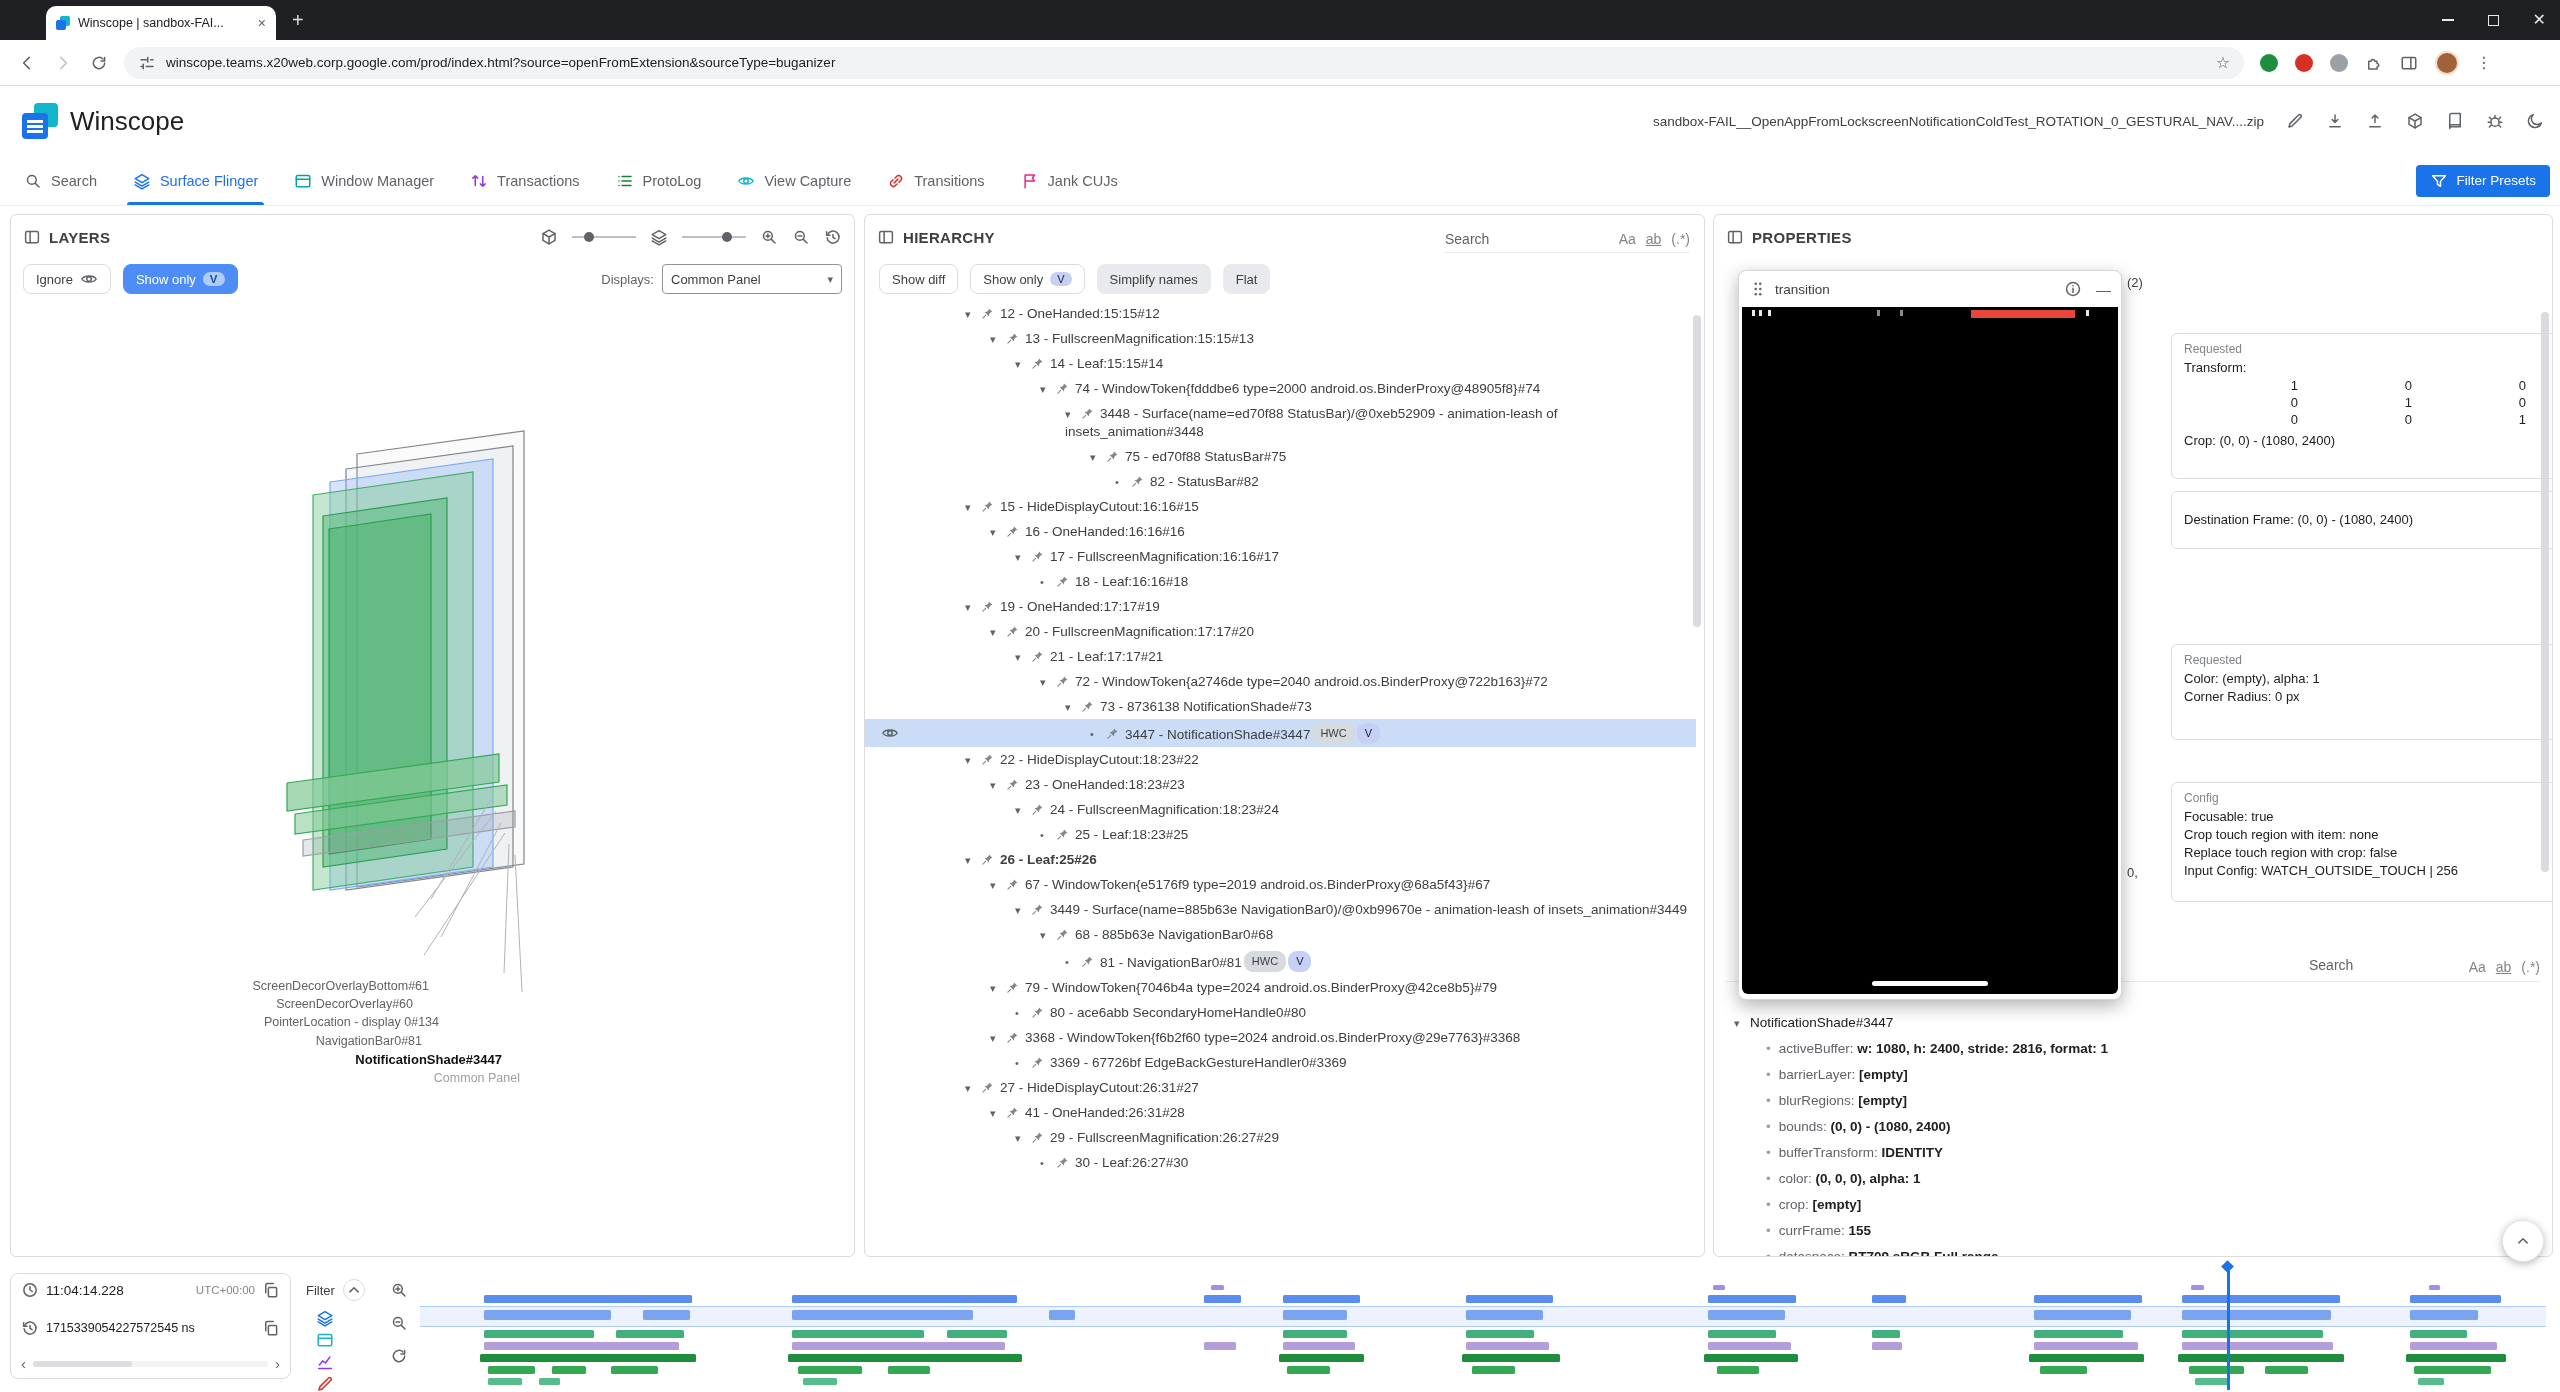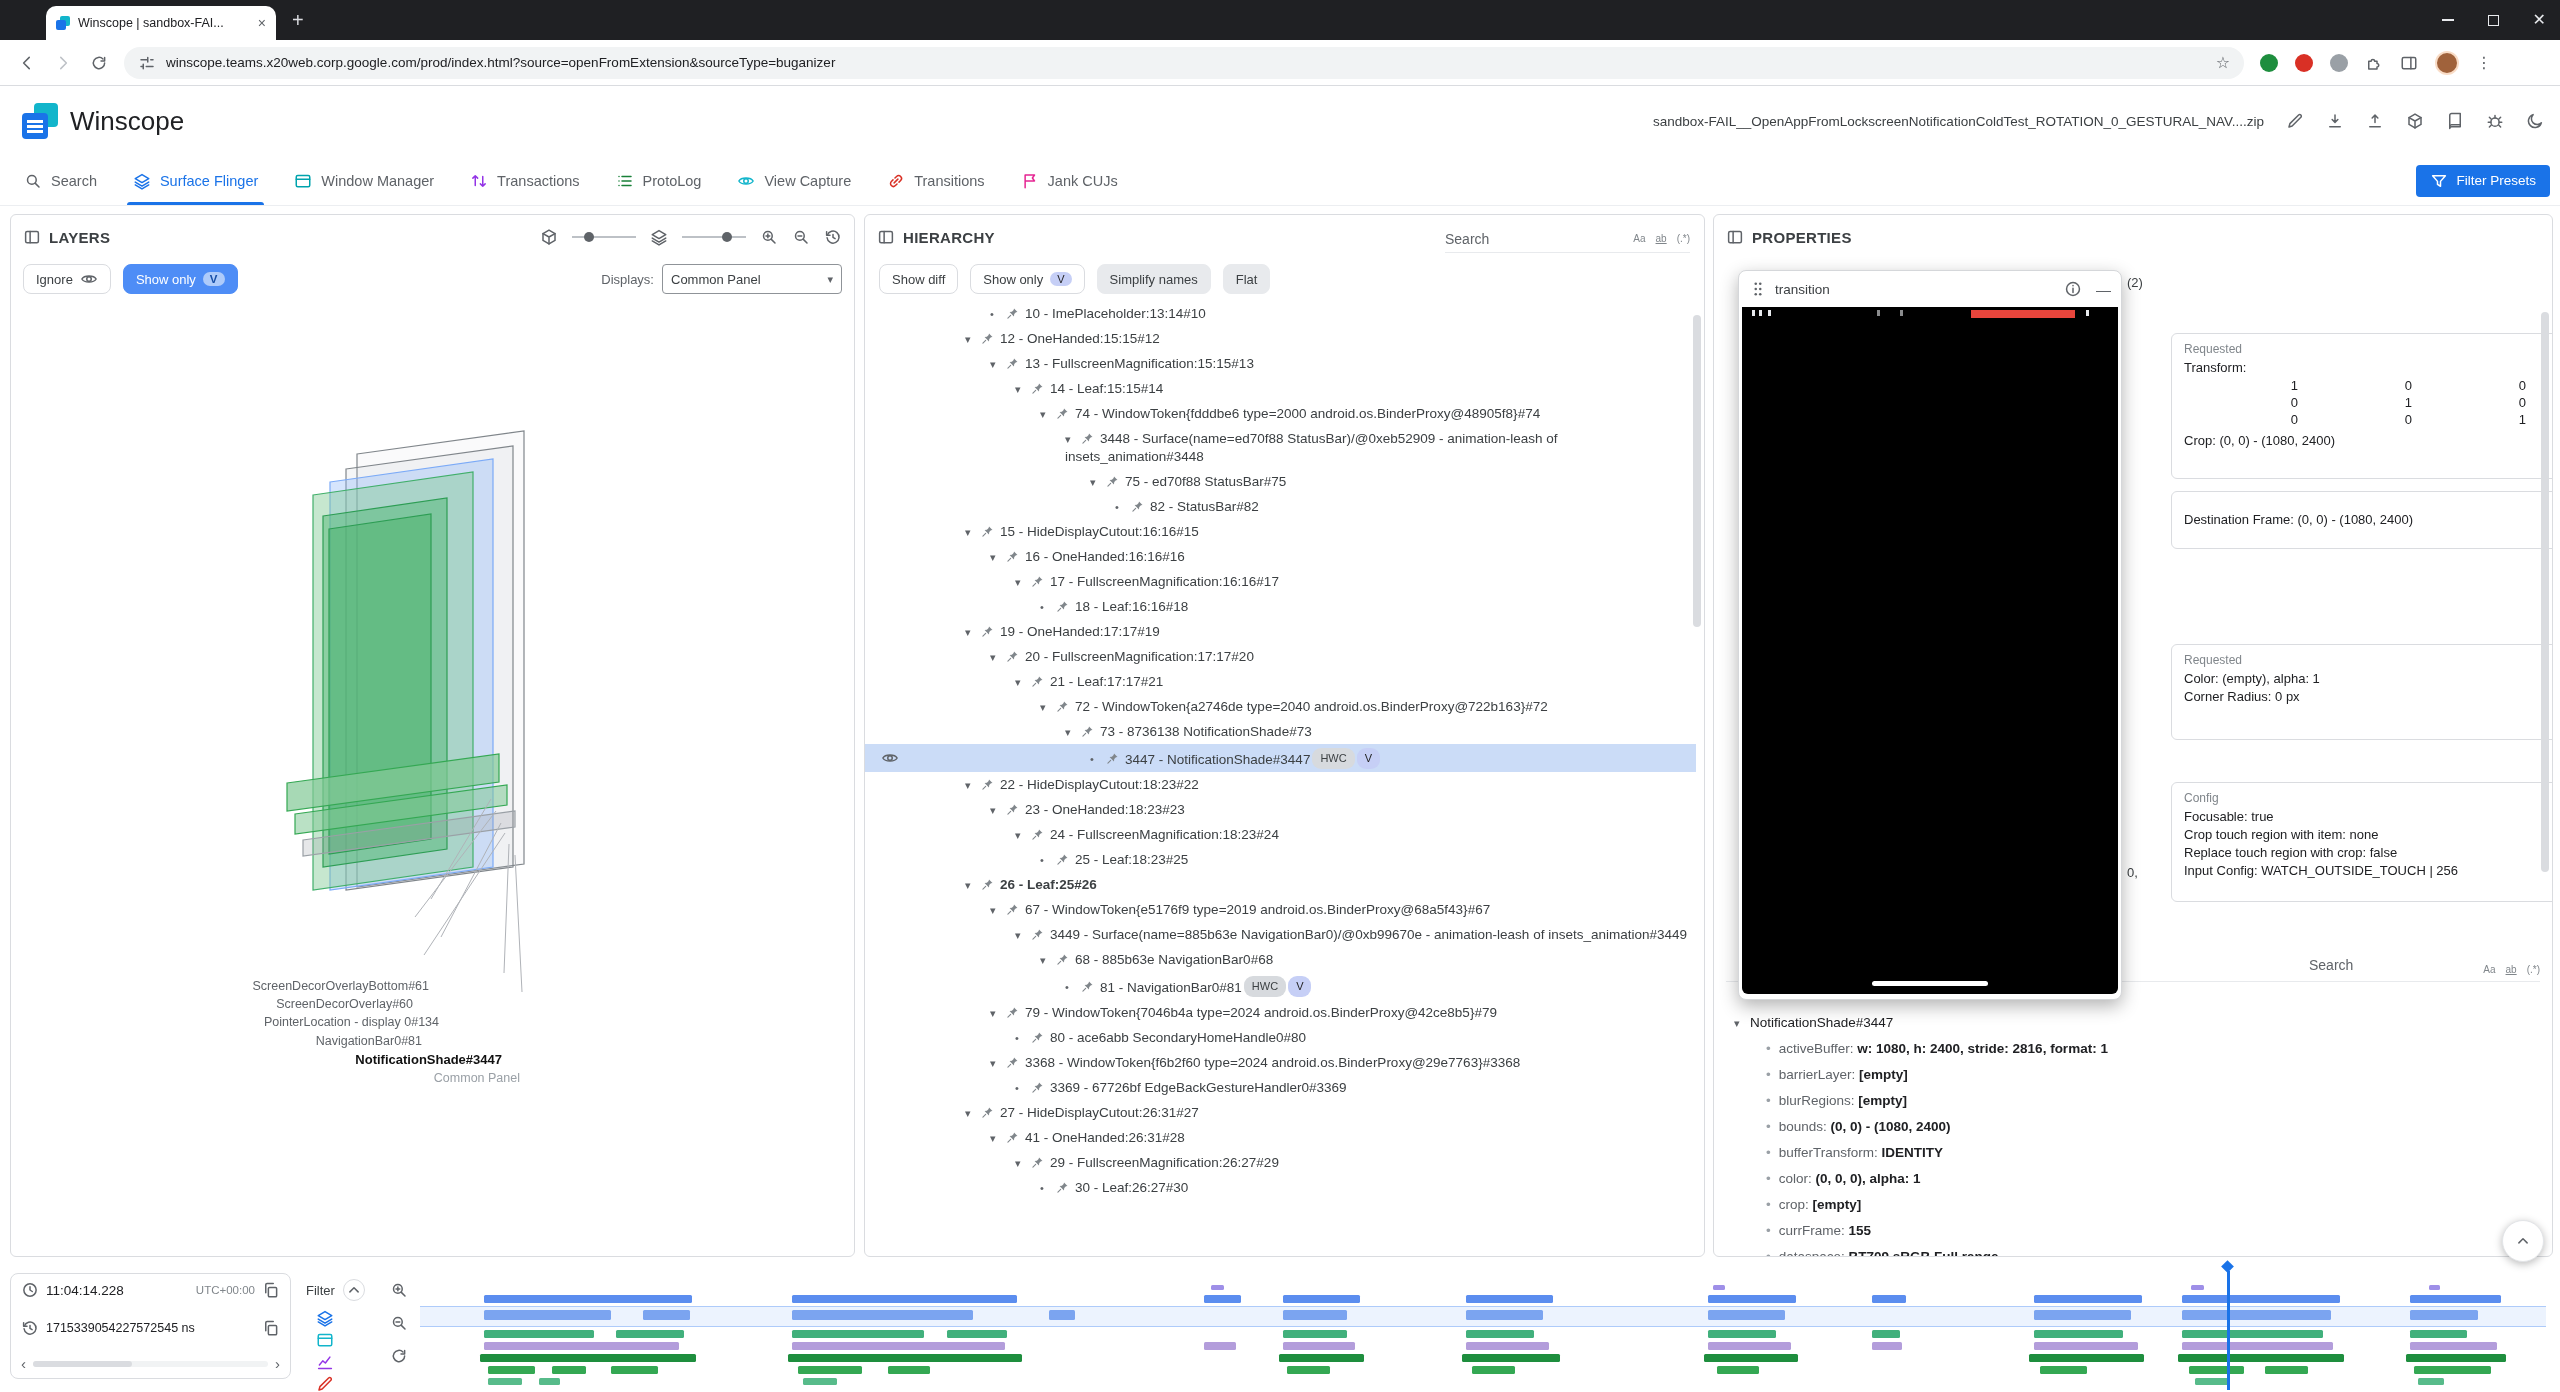--- a/index.html
+++ b/index.html
@@ -74,21 +74,21 @@
   .selbox{width:180px;height:30px;border:1px solid #8f9398;border-radius:4px;display:flex;align-items:center;padding:0 8px;font-size:13px;color:#3c4043}
   .selbox .car{margin-left:auto;color:#5f6368;font-size:11px}
   .lcanvas{position:absolute;left:0;top:84px;width:845px;height:959px}
   .llabel{position:absolute;font-size:12.5px;color:#5f6368;white-space:nowrap}
   .llabel.em{font-size:13px;color:#111;font-weight:700}
   .llabel.dim{color:#9aa0a6}
 
   
   .hsearch{position:absolute;right:14px;top:10px;left:580px;height:28px;display:flex;align-items:center;border-bottom:1px solid #e8eaed;gap:10px}
   .hsearch .ph{color:#5f6368;font-size:14px;flex:1}
-  .stool{color:#80868b;font-size:10px}
+  .stool{color:#80868b;font-size:14px}
   .stool.u{text-decoration:underline}
   .chiprow{height:40px;display:flex;align-items:center;gap:12px;padding:0 14px}
   .tree{position:absolute;left:0;right:8px;top:86px;bottom:2px;overflow:hidden;font-size:13.5px;color:#3c4043}
   .trow{position:relative;padding:3.5px 8px 3.5px 0;line-height:18px}
   .trow.sel{background:#cbdcf7}
   .tarr{display:inline-block;width:16px;color:#5f6368;font-size:11px}
   .trow .pin{color:#80868b;margin:0 6px -2px 0;width:13px;height:13px}
   .roweye{position:absolute;left:16px;top:5px;color:#5f6368}
   .tbadge{display:inline-block;margin-left:2px;font-size:11px;border-radius:9px;padding:1.5px 8px;vertical-align:1px}
   .tbadge.bh{background:#d7dade;color:#3c4043}
@@ -533,23 +533,20 @@
       <span class="vb2">V</span>
     </div>
     <div class="chip gray">
         <span>Simplify names</span>
       </div>
     <div class="chip gray">
         <span>Flat</span>
       </div>
   </div>
   <div class="tree">
-      <div class="trow" style="padding-left: 125px;"><span class="tarr">•</span><svg class="ic pin">
-          <use href="#i-pin"></use>
-        </svg><span class="ttxt">10 - ImePlaceholder:13:14#10</span></div>
       <div class="trow" style="padding-left: 100px;"><span class="tarr">▾</span><svg class="ic pin">
           <use href="#i-pin"></use>
         </svg><span class="ttxt">12 - OneHanded:15:15#12</span></div>
       <div class="trow" style="padding-left: 125px;"><span class="tarr">▾</span><svg class="ic pin">
           <use href="#i-pin"></use>
         </svg><span class="ttxt">13 - FullscreenMagnification:15:15#13</span></div>
       <div class="trow" style="padding-left: 150px;"><span class="tarr">▾</span><svg class="ic pin">
           <use href="#i-pin"></use>
         </svg><span class="ttxt">14 - Leaf:15:15#14</span></div>
       <div class="trow" style="padding-left: 175px;"><span class="tarr">▾</span><svg class="ic pin">

